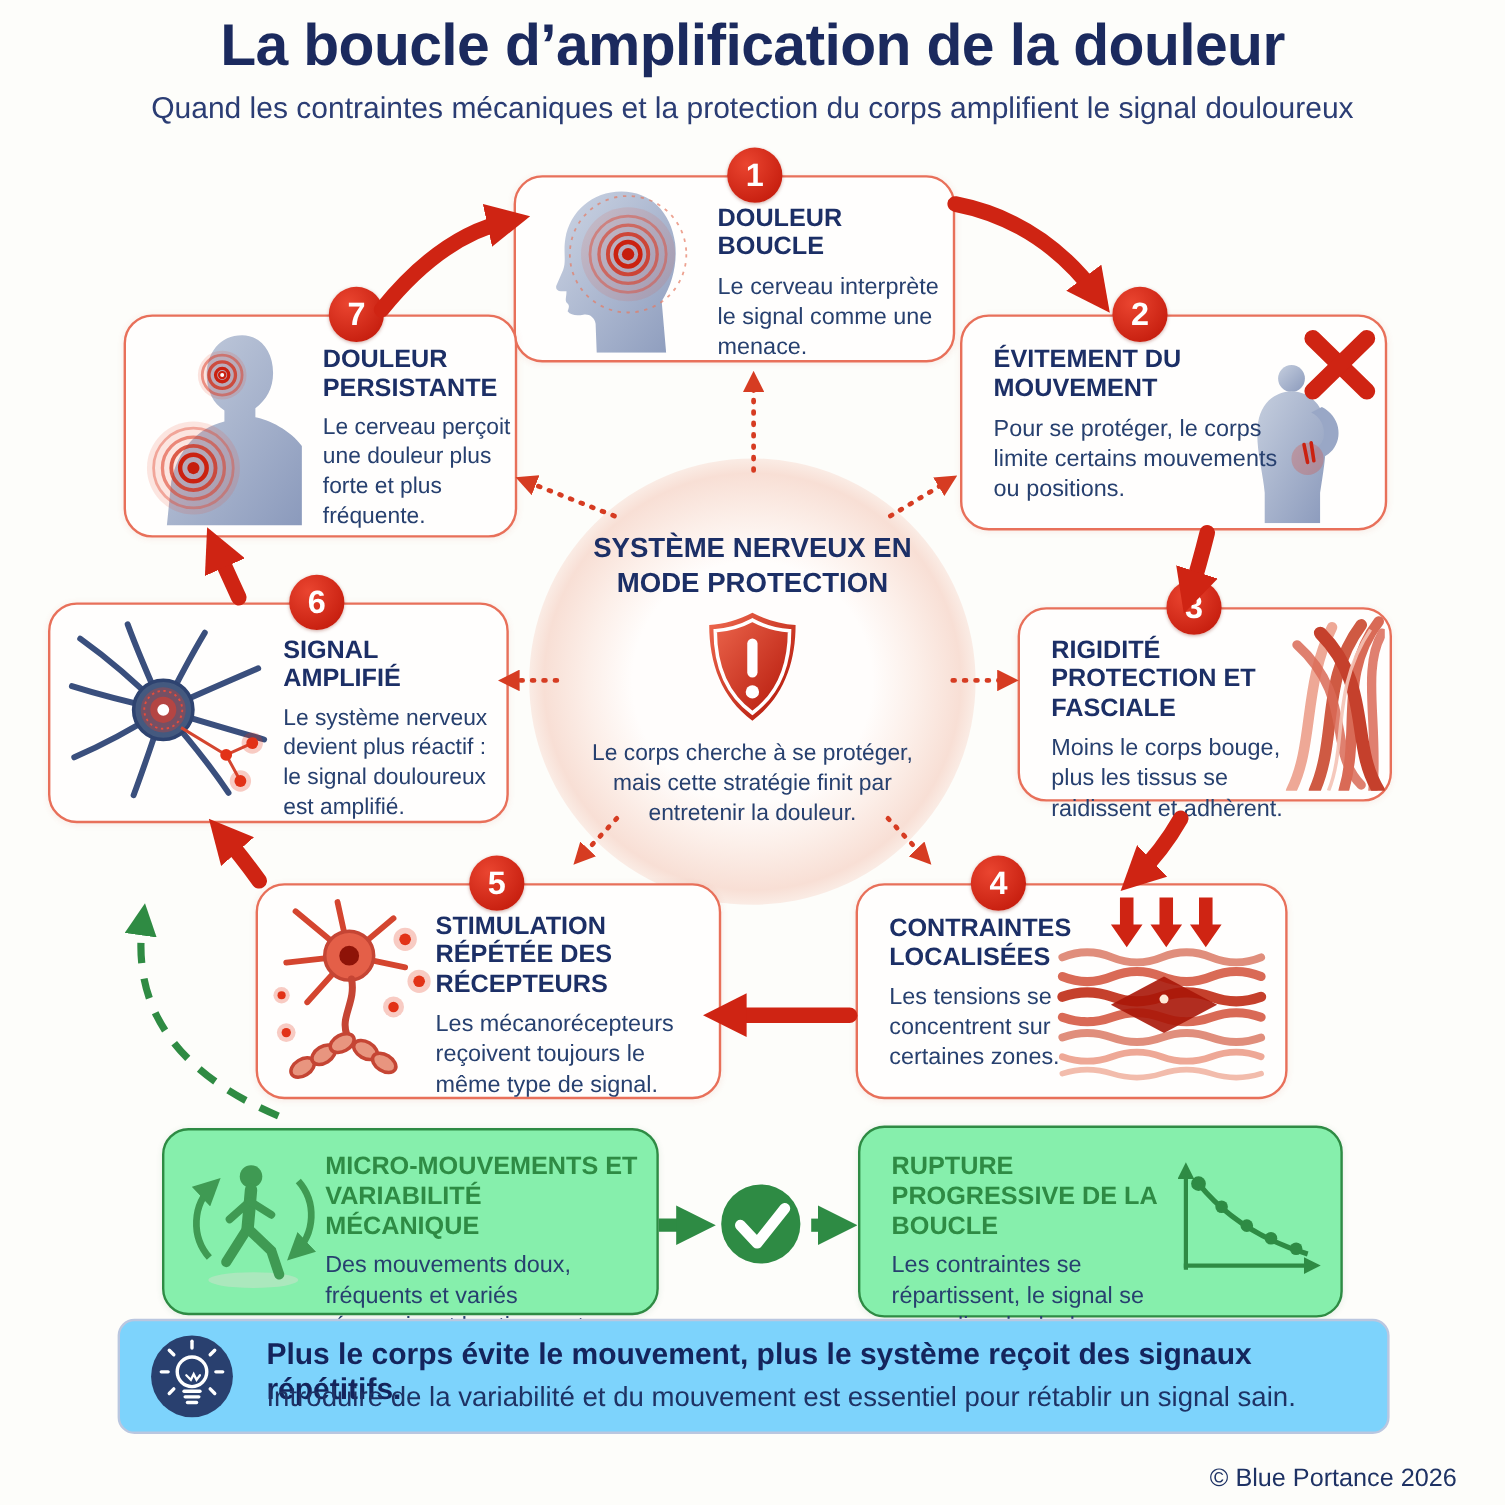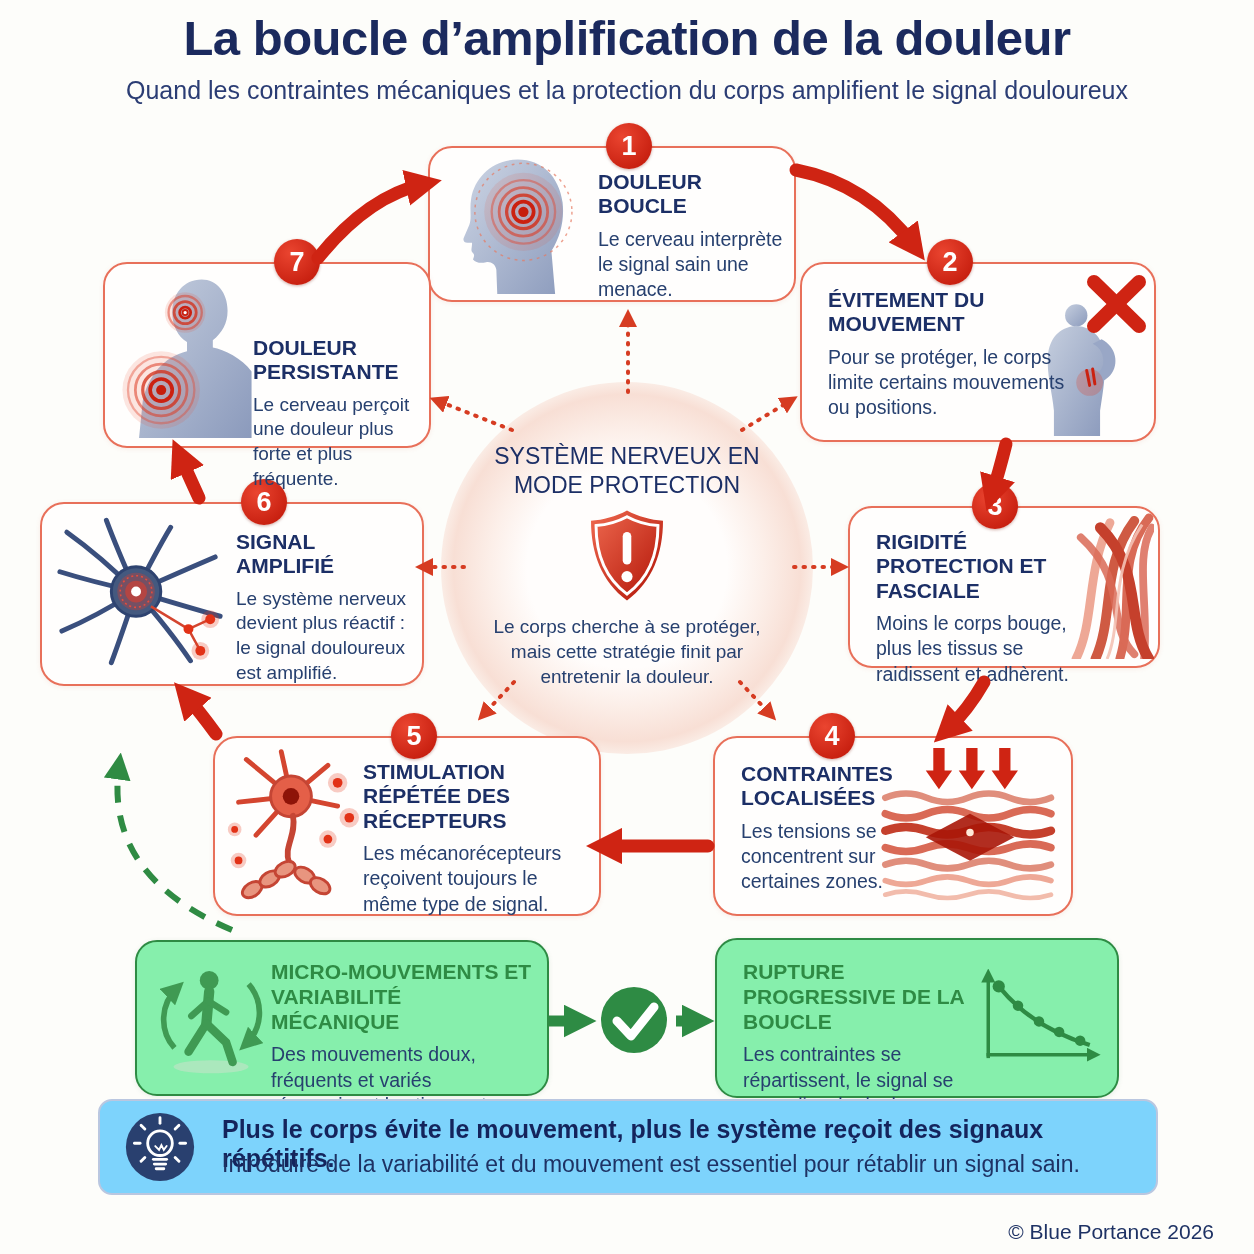--- a/index.html
+++ b/index.html
@@ -15,21 +15,21 @@
          background:radial-gradient(circle at 35% 30%,#ea4530,#bd1406);color:#fff;font-weight:bold;font-size:27px;
          display:flex;align-items:center;justify-content:center;box-shadow:0 1px 3px rgba(120,20,10,.35);}
   .step h3{position:static;color:#1c2f66;font-size:21px;line-height:1.16;margin:0 0 8px;font-weight:bold;}
   .step p{color:#27406f;font-size:19.5px;line-height:1.3;margin:0;}
   .txt{position:absolute;}
   .ill{position:absolute;}
   
   .hub{position:absolute;left:455px;top:396px;width:344px;height:344px;text-align:center;}
   .hub-glow{position:absolute;inset:-14px;border-radius:50%;
      background:radial-gradient(circle,#fffdfc 38%,#fcefe9 52%,#f8dfd5 66%,rgba(250,231,222,.35) 74%,rgba(255,255,255,0) 80%);}
-  .hub h2{position:relative;margin:46px auto 0;width:280px;font-size:23px;line-height:1.25;color:#1c2f66;font-weight:normal;}
+  .hub h2{position:relative;margin:46px auto 0;width:280px;font-size:23px;line-height:1.25;color:#1c2f66;font-weight:bold;}
   .hub .shield{position:relative;margin-top:8px;}
   .hub p{position:relative;margin:6px auto 0;width:300px;font-size:19px;line-height:1.32;color:#27406f;}
   
   .sol{position:absolute;background:#86efac;border:2.5px solid #2e8b44;border-radius:22px;box-shadow:0 1px 5px rgba(40,110,60,.10);}
   .sol h3{color:#2e8b44;font-size:21px;line-height:1.18;margin:0 0 8px;font-weight:bold;}
   .sol p{color:#27406f;font-size:19.5px;line-height:1.3;margin:0;}
   
   .note{position:absolute;left:98px;top:1099px;width:1056px;height:92px;background:#7dd3fc;
         border:2px solid #bac7e0;border-radius:14px;}
   .note .bulb{position:absolute;left:24px;top:10px;}
@@ -79,21 +79,21 @@
       <circle cx="84" cy="62" r="42" fill="rgba(231,76,48,0.12)"></circle>
       <circle cx="84" cy="62" r="34" fill="none" stroke="#e0452f" stroke-width="2.5" opacity="0.45"></circle>
       <circle cx="84" cy="62" r="26" fill="none" stroke="#dc3a23" stroke-width="3" opacity="0.6"></circle>
       <circle cx="84" cy="62" r="18" fill="none" stroke="#d32c16" stroke-width="3.5" opacity="0.8"></circle>
       <circle cx="84" cy="62" r="11" fill="none" stroke="#cb2110" stroke-width="4"></circle>
       <circle cx="84" cy="62" r="5.5" fill="#c61d0c"></circle>
       <circle cx="84" cy="62" r="52" fill="none" stroke="#e57a63" stroke-width="1.6" stroke-dasharray="3 5" opacity="0.7"></circle>
     </svg>
     <div class="txt" style="left:168px;top:22px;width:195px;">
       <h3>DOULEUR BOUCLE</h3>
-      <p>Le cerveau interprète le signal sain une menace.</p>
+      <p>Le cerveau interprète le signal comme une menace.</p>
     </div>
   </div>
 
   <div class="step" style="left:800px;top:262px;width:352px;height:176px;">
     <div class="badge" style="left:125px;">2</div>
     <svg class="ill" style="left:205px;top:38px;" width="140" height="134" viewBox="0 0 150 180">
       <defs>
           <linearGradient id="gH2" x1="0" y1="0" x2="1" y2="1">
         <stop offset="0" stop-color="#c5cede"></stop>
             <stop offset="1" stop-color="#8b9abc"></stop>
@@ -241,21 +241,21 @@
       <circle cx="78" cy="44" r="12" fill="none" stroke="#d32c16" stroke-width="3" opacity="0.75"></circle>
       <circle cx="78" cy="44" r="6" fill="none" stroke="#cb2110" stroke-width="3"></circle>
       <circle cx="78" cy="44" r="2.8" fill="#ffffff" stroke="#cb2110" stroke-width="2"></circle>
       <circle cx="52" cy="128" r="42" fill="rgba(231,76,48,0.14)"></circle>
       <circle cx="52" cy="128" r="36" fill="none" stroke="#e0452f" stroke-width="2.5" opacity="0.4"></circle>
       <circle cx="52" cy="128" r="28" fill="none" stroke="#dc3a23" stroke-width="3" opacity="0.55"></circle>
       <circle cx="52" cy="128" r="20" fill="none" stroke="#d32c16" stroke-width="3.5" opacity="0.75"></circle>
       <circle cx="52" cy="128" r="12" fill="none" stroke="#cb2110" stroke-width="4"></circle>
       <circle cx="52" cy="128" r="5.5" fill="#c61d0c"></circle>
     </svg>
-    <div class="txt" style="left:148px;top:24px;width:162px;margin-top:48px;">
+    <div class="txt" style="left:164px;top:24px;width:162px;">
       <h3>DOULEUR PERSISTANTE</h3>
       <p style="font-size:19px;">Le cerveau perçoit une douleur plus forte et plus fréquente.</p>
     </div>
   </div>
 
   <div class="sol" style="left:135px;top:940px;width:410px;height:152px;">
     <svg class="ill" style="left:14px;top:10px;" width="122" height="130" viewBox="0 0 130 130">
       <defs>
           <marker id="mGa" viewBox="0 0 10 10" refX="6" refY="5" markerWidth="4" markerHeight="4" orient="auto">
             <path d="M0,0 L10,5 L0,10 Z" fill="#3f9a53"></path>

